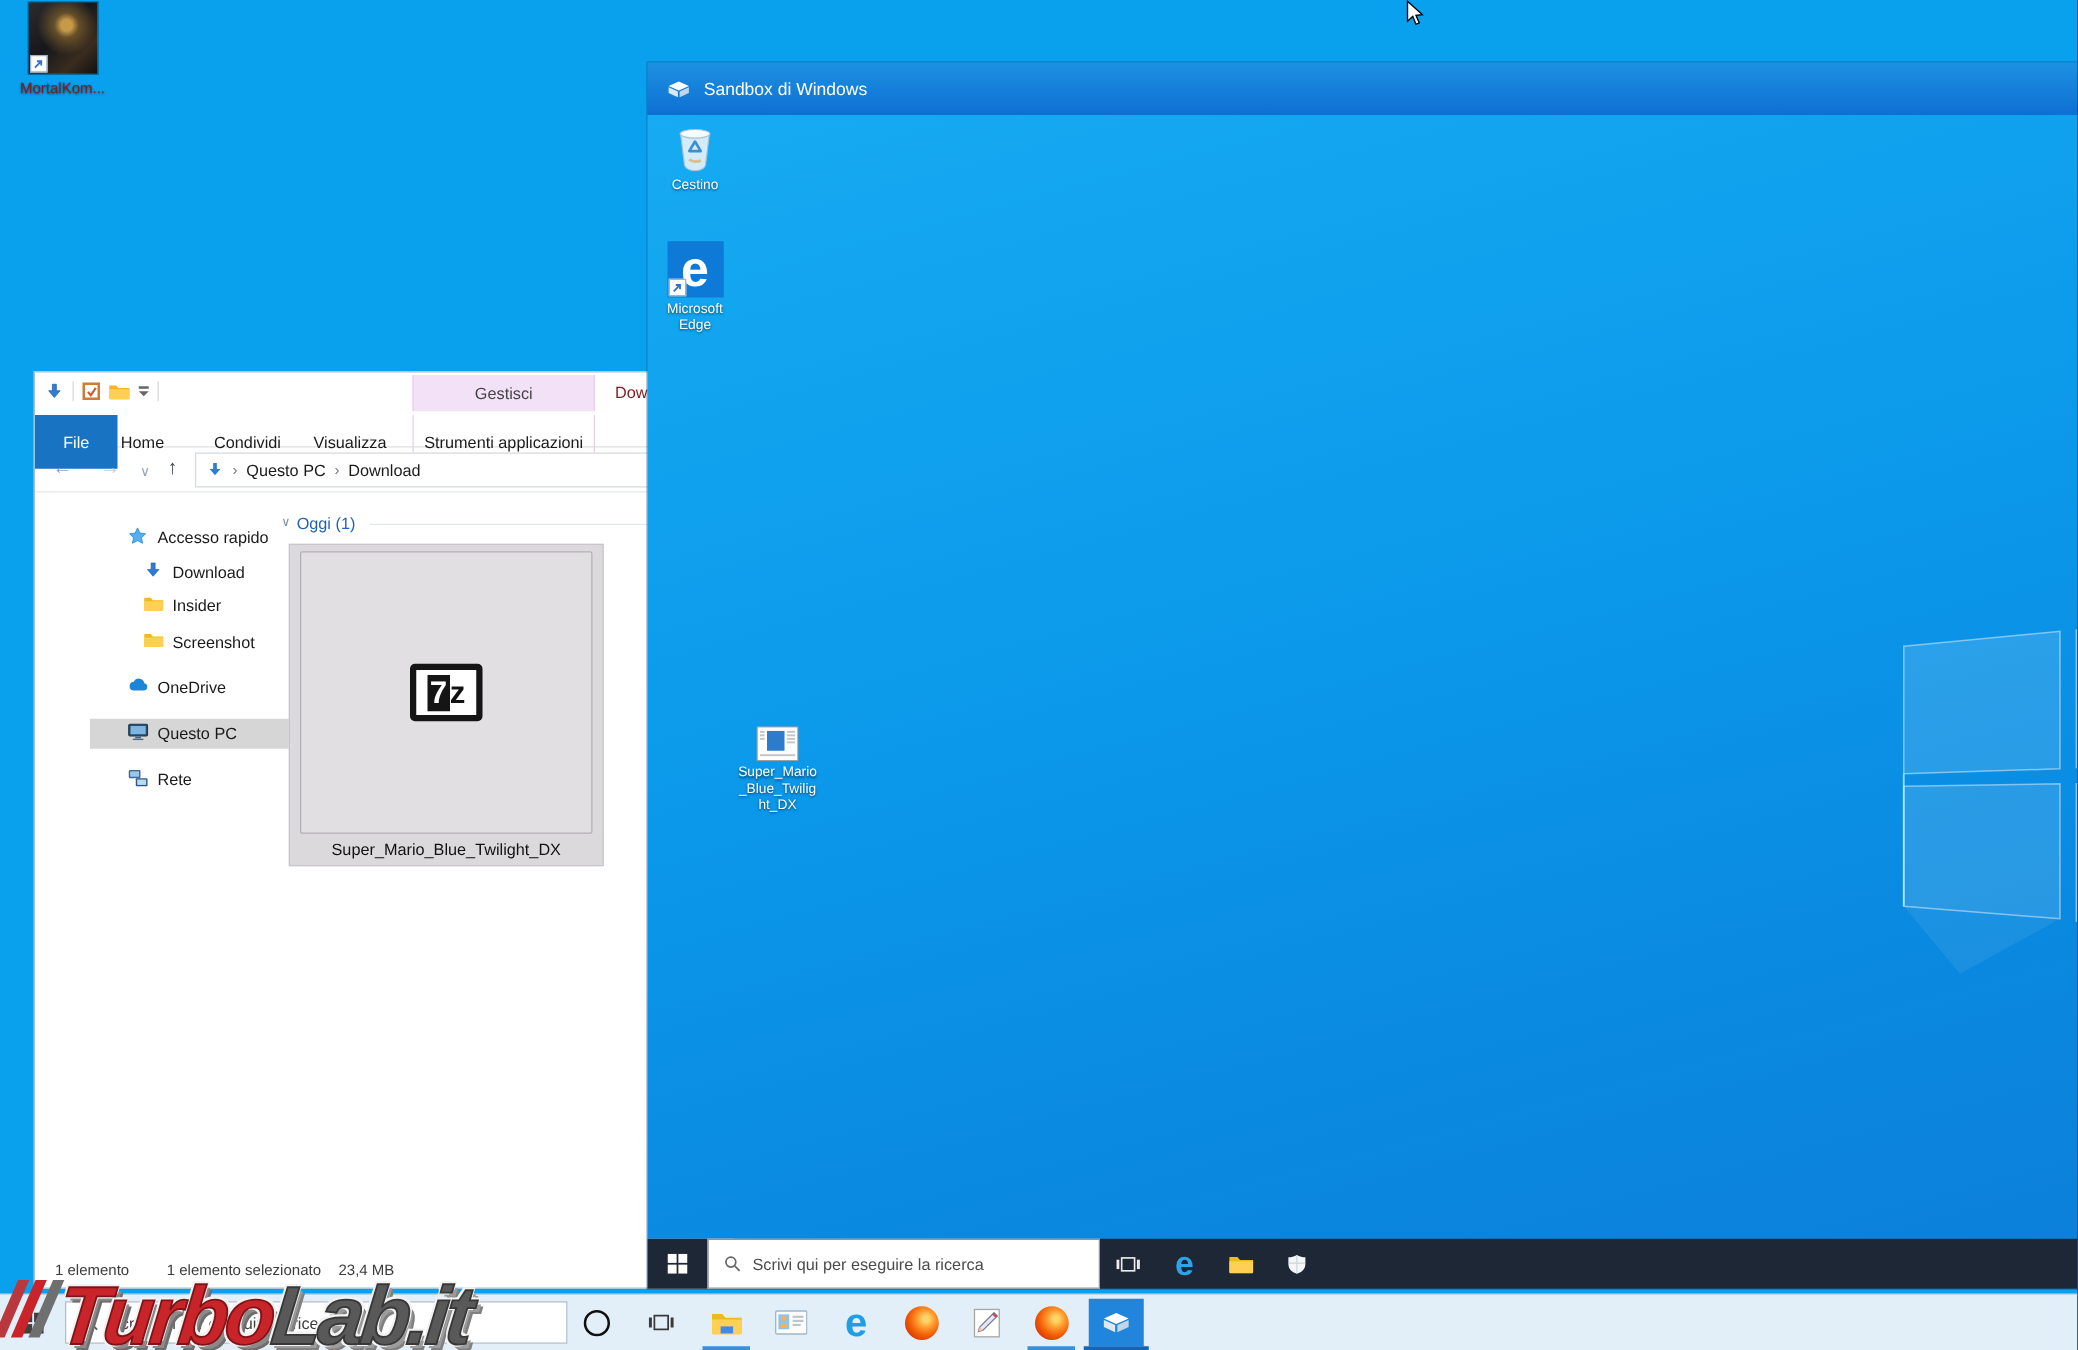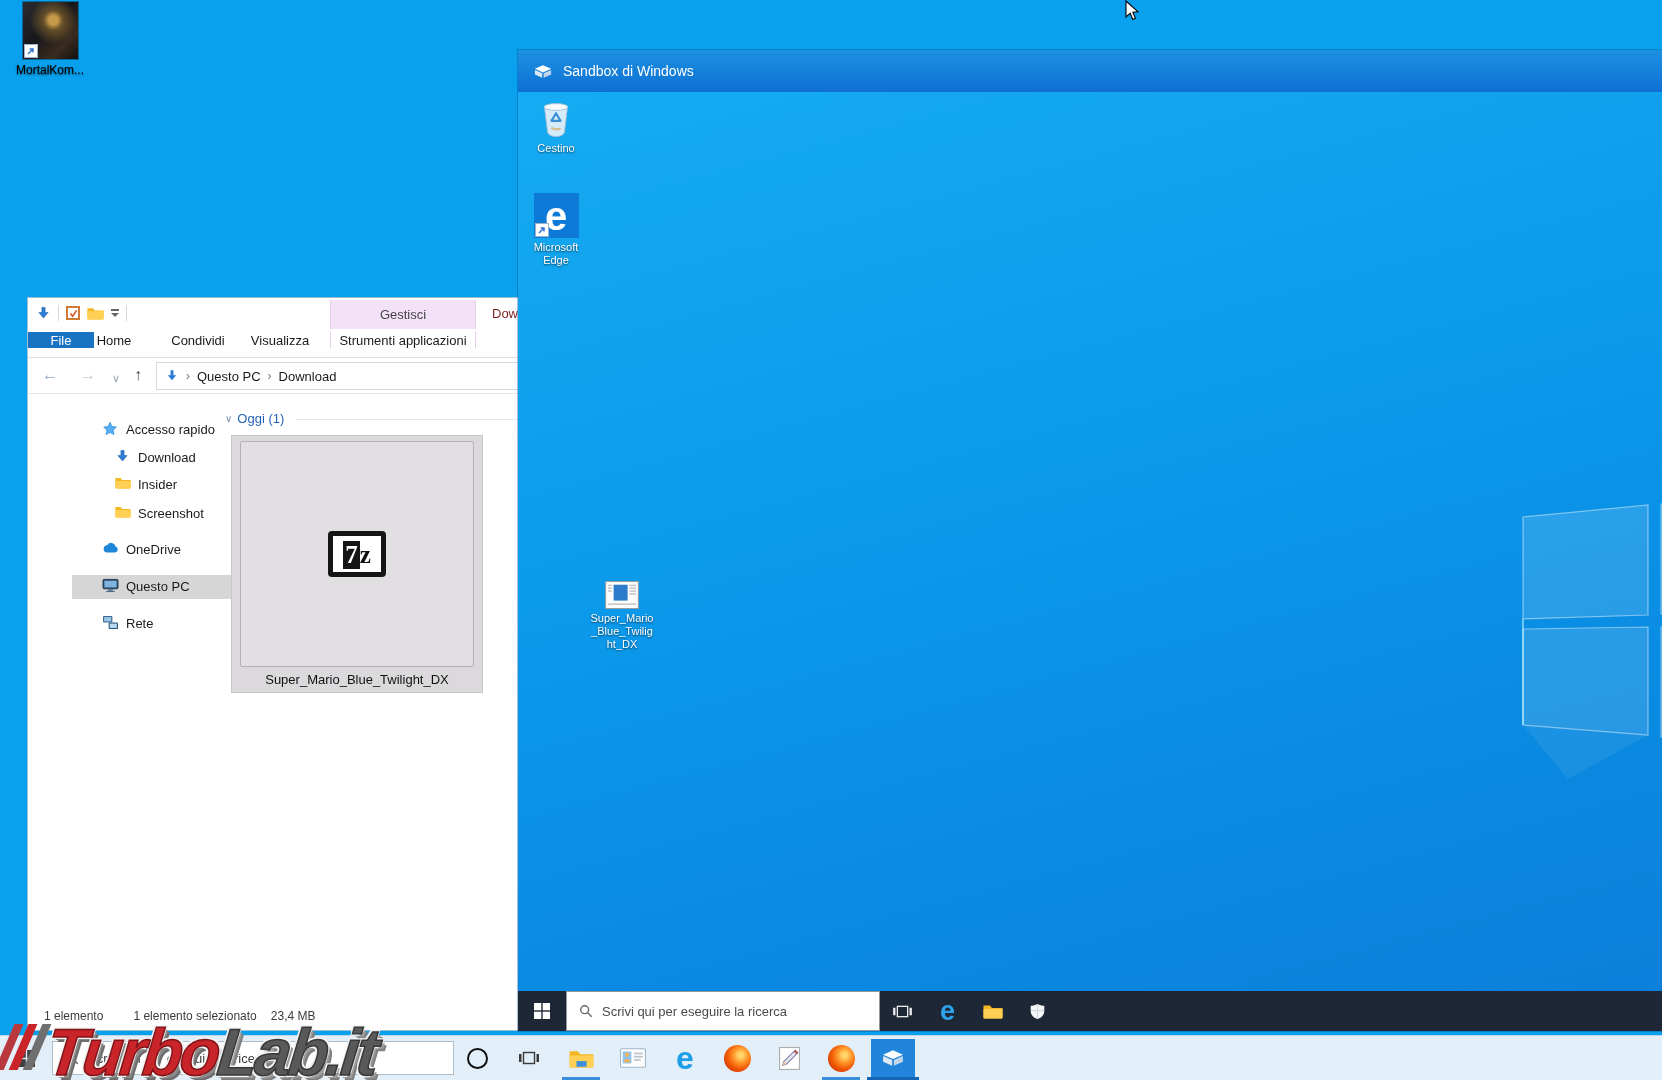--- a/index.html
+++ b/index.html
@@ -10,39 +10,39 @@
 
   
   .mk-icon{position:absolute;left:8px;top:2px;width:84px;text-align:center;cursor:default;}
   .mk-thumb{position:relative;width:55px;height:57px;margin:0 auto;
     background:
       radial-gradient(circle at 55% 32%,#c79a4a 0 9%,rgba(160,120,50,.55) 20%,rgba(40,30,20,0) 48%),
       linear-gradient(135deg,#2b2b30 0%,#17171b 45%,#3a2c1f 75%,#101012 100%);
     box-shadow:0 0 0 1px rgba(0,0,0,.35);}
   .sc-arrow{position:absolute;left:1px;bottom:1px;width:14px;height:14px;background:#fff;
     border:1px solid #9db4cc;display:flex;align-items:center;justify-content:center;}
-  .mk-label{margin-top:4px;font-size:12px;color:#000000;text-shadow:0 1px 2px rgba(0,0,0,.7);
+  .mk-label{margin-top:4px;font-size:12px;color:#7f1d1d;text-shadow:0 1px 2px rgba(0,0,0,.7);
     white-space:nowrap;overflow:hidden;}
 
   
   .explorer{position:absolute;left:27px;top:297px;width:560px;height:734px;background:#fff;
     border:1px solid #9fbed2;z-index:10;font-size:13px;color:#1a1a1a;}
   .ex-titlerow{position:relative;height:34px;}
   .qat{position:absolute;left:8px;top:7px;display:flex;align-items:center;gap:7px;}
   .qat-sep{width:1px;height:16px;background:#d9d9d9;}
   .chk-icon{width:14px;height:14px;border:2px solid #d07a35;background:#fff;display:flex;align-items:center;justify-content:center;}
   .qat-caret{display:flex;flex-direction:column;align-items:center;gap:2px;}
   .qat-caret .bar{width:8px;height:1.5px;background:#666;}
   .qat-caret .tri{width:0;height:0;border-left:4px solid transparent;border-right:4px solid transparent;border-top:4px solid #666;}
   .gestisci{position:absolute;left:302px;top:2px;width:146px;height:29px;background:#f3e1f7;
     border-left:1px solid #e4d0ea;border-right:1px solid #e4d0ea;
     display:flex;align-items:center;justify-content:center;color:#454545;}
   .ex-title{position:absolute;left:464px;top:8px;color:#7f1d1d;}
   .ex-tabs{position:relative;height:26px;border-bottom:1px solid #e0e0e0;}
-  .tab{position:absolute;top:0;height:16px;display:flex;align-items:center;justify-content:center;}
+  .tab{position:absolute;top:0;height:43px;display:flex;align-items:center;justify-content:center;}
   .tab-file{left:0;width:66px;background:var(--file-tab,#1873c2);color:#fff;}
   .tab-home{left:54px;width:64px;}
   .tab-share{left:130px;width:80px;}
   .tab-view{left:210px;width:84px;}
   .tab-tools{left:302px;width:146px;border-left:1px solid #e4d0ea;border-right:1px solid #e4d0ea;}
   .ex-nav{position:relative;height:36px;border-bottom:1px solid #e6e6e6;}
   .nav-btn{position:absolute;top:7px;font-size:16px;line-height:20px;}
   .nav-back{left:14px;color:#8fa3b5;}
   .nav-fwd{left:52px;color:#c3ced8;}
   .nav-recent{left:84px;top:10px;font-size:11px;color:#9aa7b2;}
@@ -56,21 +56,21 @@
   .side-ico{position:absolute;top:3px;}
   .side-lab{position:absolute;top:4px;}
   .side-pin{position:absolute;left:169px;top:5px;}
   .grp-head{position:absolute;left:197px;top:16px;display:flex;align-items:center;gap:5px;color:#2463b5;}
   .grp-line{position:absolute;left:268px;right:8px;top:24px;height:1px;background:#dfe9f4;}
   .tile{position:absolute;left:203px;top:40px;width:252px;height:258px;background:#dcd9dd;border:1px solid #c9c5ca;}
   .thumb{position:absolute;left:8px;top:5px;width:234px;height:226px;background:#e2dfe2;border:1px solid #b3afb5;border-radius:2px;
     display:flex;align-items:center;justify-content:center;}
   .sevenzip{width:58px;height:46px;border:5px solid #151515;border-radius:4px;background:#fff;
     display:flex;align-items:center;justify-content:center;}
-  .sevenzip-label{display:block;font-weight:bold;font-size:25px;color:#111;font-family:Liberation Serif, serif;line-height:1;}
+  .sevenzip-label{display:block;font-weight:bold;font-size:25px;color:#111;font-family:Liberation Sans, sans-serif;line-height:1;}
   .sevenzip-label::first-letter{background:#151515;color:#fff;padding:0 2px 1px 2px;}
   .tile-name{position:absolute;left:0;right:0;top:236px;text-align:center;color:#111;}
   .ex-status{position:absolute;left:0;right:0;bottom:0;height:29px;display:flex;align-items:center;
     padding-left:16px;font-size:12px;color:#3c3c3c;}
   .st-count{margin-right:30px;} .st-sel{margin-right:14px;}
 
   
   .sandbox{position:absolute;left:518px;top:50px;width:1144px;height:981px;z-index:20;
     box-shadow:0 0 0 1px rgba(10,70,140,.35);}
   .sb-titlebar{position:absolute;left:0;top:0;right:0;height:42px;

